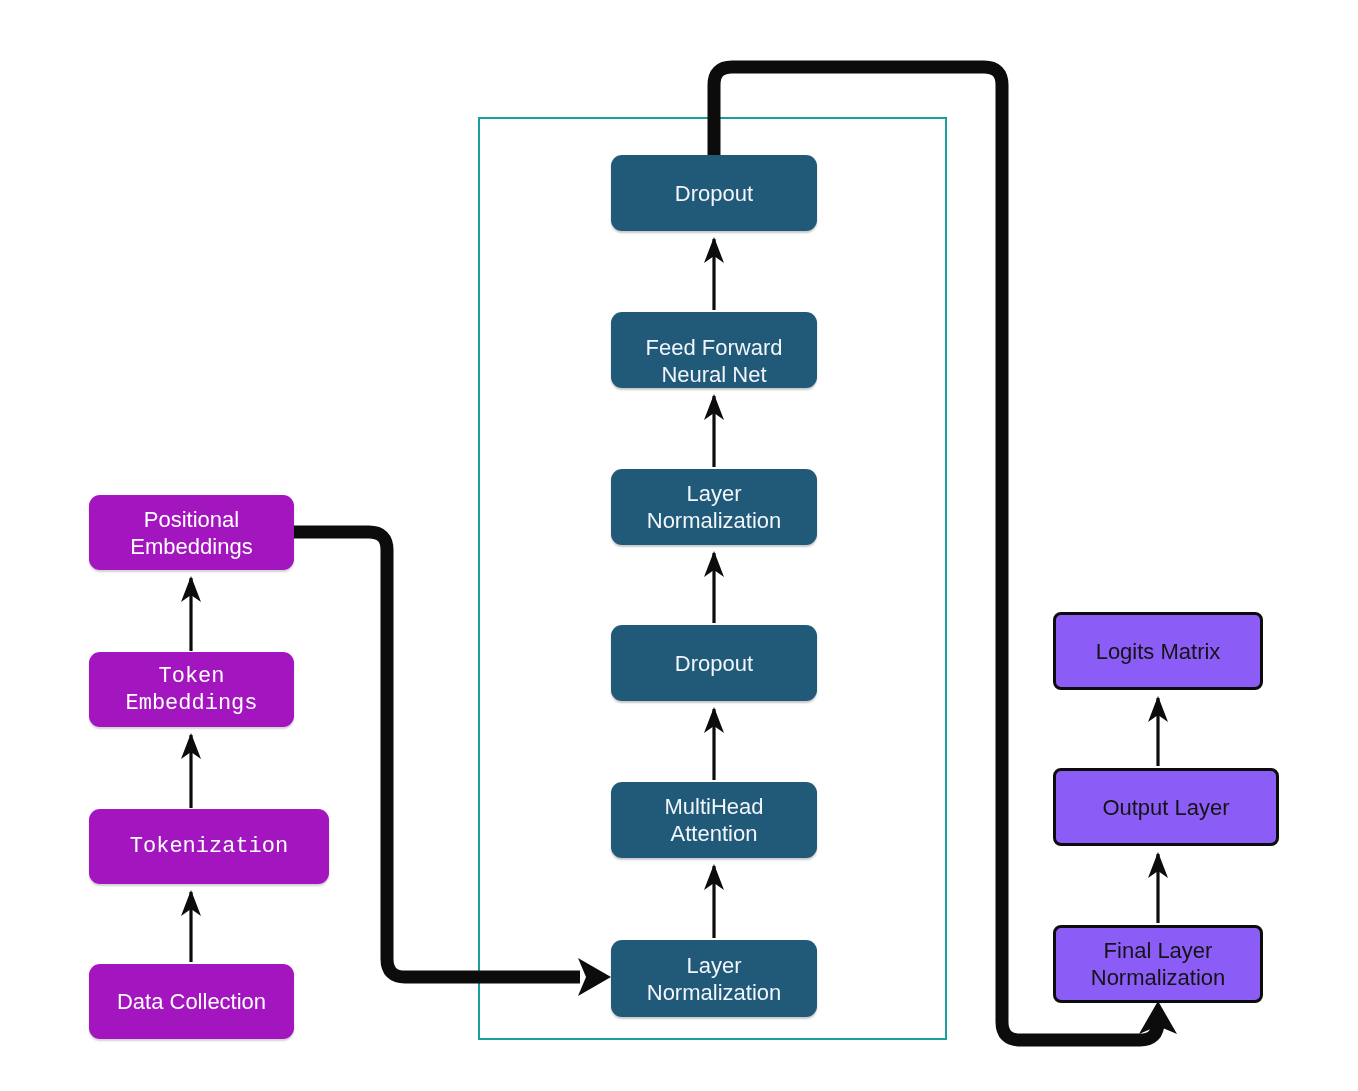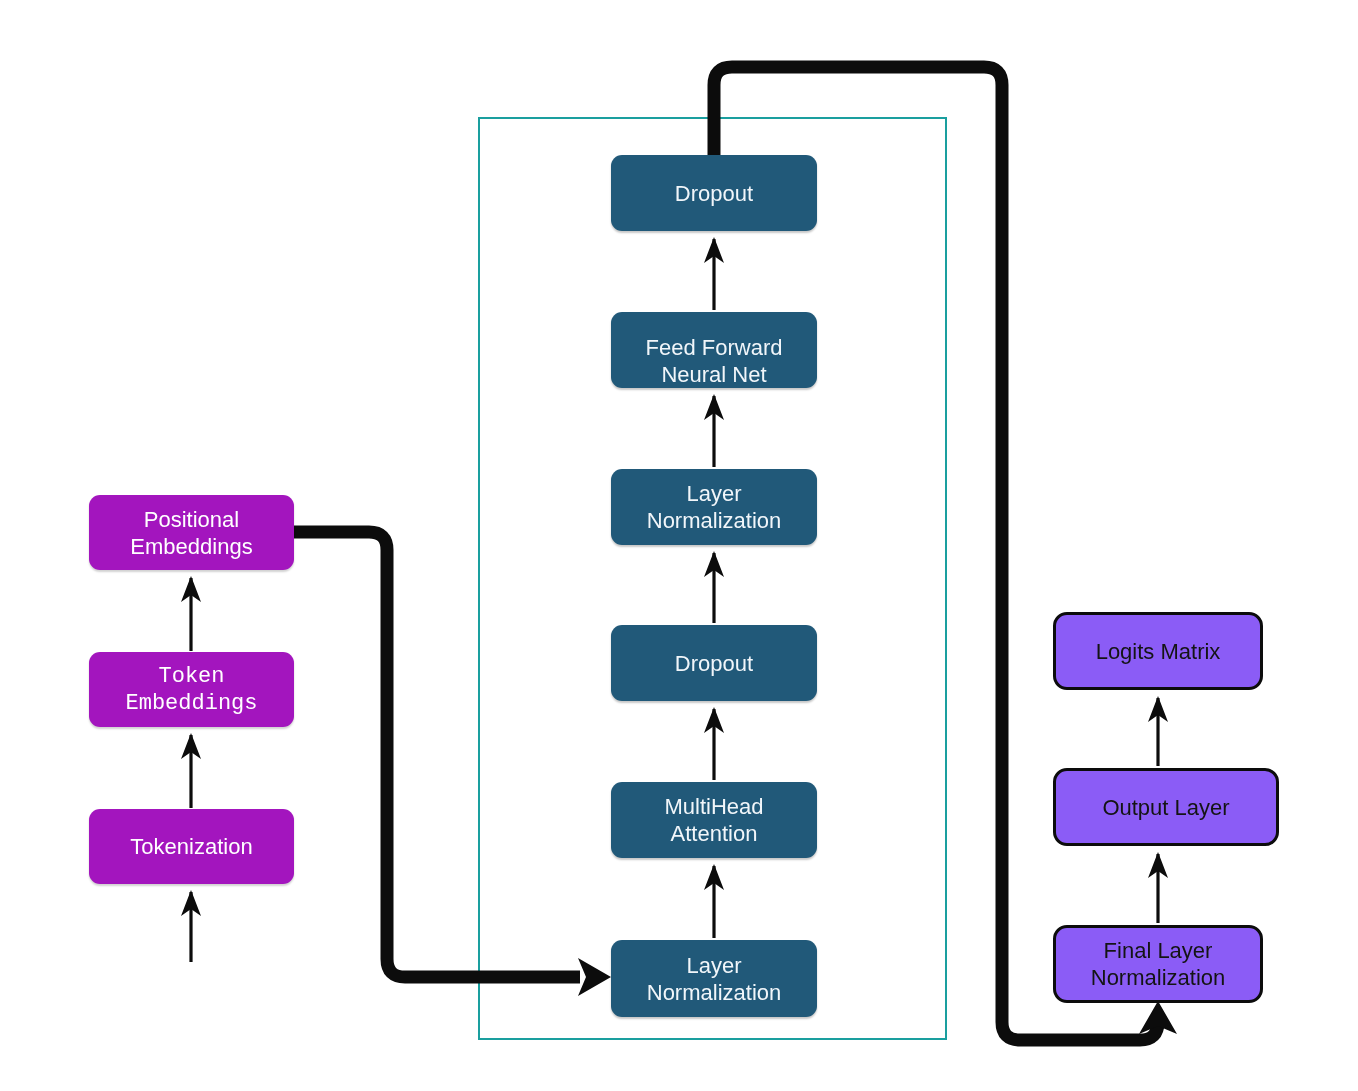--- a/index.html
+++ b/index.html
@@ -37,21 +37,21 @@
     display:flex;align-items:center;justify-content:center;
     text-align:center;
     white-space:pre-line;
     font-size:22px;line-height:27px;
     border-radius:11px;
     box-sizing:border-box;
     z-index:2;
   }
   .node.magenta{background:var(--magenta);color:var(--text-light);box-shadow:0 2px 2px rgba(0,0,0,.18);}
   .node.blue{background:var(--dark-blue);color:#f1f6fa;box-shadow:0 2px 2px rgba(0,0,0,.22);}
-  .node.purple{background:var(--purple);color:var(--text-dark);border:3px solid var(--node-border);border-radius:14px;}
+  .node.purple{background:var(--purple);color:var(--text-dark);border:3px solid var(--node-border);border-radius:8px;}
 </style>
 </head>
 <body>
 
 <div class="canvas">
 
   <div class="frame"></div>
 
   <svg class="edge-layer" width="1358" height="1091" viewBox="0 0 1358 1091" xmlns="http://www.w3.org/2000/svg">
     <defs>
@@ -73,21 +73,24 @@
     <line x1="1158" y1="923" x2="1158" y2="854" class="thin" marker-end="url(#arrow)"></line>
     <line x1="1158" y1="766" x2="1158" y2="698" class="thin" marker-end="url(#arrow)"></line>
 
     <path d="M294,532 H369 Q387,532 387,550 V959 Q387,977 405,977 H580" class="thick"></path>
     <path d="M611,977 L578,958 L586,977 L578,996 Z" class="ah"></path>
 
     <path d="M714,157 V85 Q714,67 732,67 H984 Q1002,67 1002,85 V1022 Q1002,1040 1020,1040 H1140 Q1158,1040 1158,1022 V1016" class="thick"></path>
     <path d="M1158,1001 L1139,1034 L1158,1026 L1177,1034 Z" class="ah"></path>
   </svg>
 
-  <div class="node magenta" style="left:89px;top:809px;width:205px;height:75px;">
+  <div class="node magenta" style="left:89px;top:964px;width:205px;height:75px;">
+    <span>Data Collection</span>
+  </div>
+  <div class="node magenta" style="left:89px;top:809px;width:240px;height:75px;font-family:Liberation Mono, monospace;">
     <span>Tokenization</span>
   </div>
   <div class="node magenta" style="left:89px;top:652px;width:205px;height:75px;font-family:Liberation Mono, monospace;">
     <span>Token Embeddings</span>
   </div>
   <div class="node magenta" style="left:89px;top:495px;width:205px;height:75px;">
     <span>Positional
 Embeddings</span>
   </div>
 

